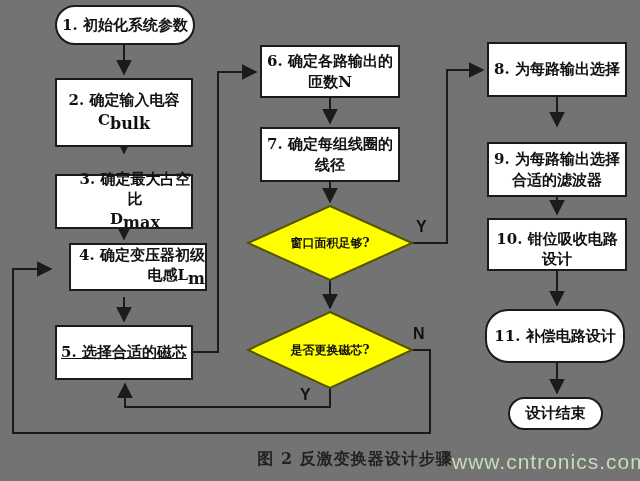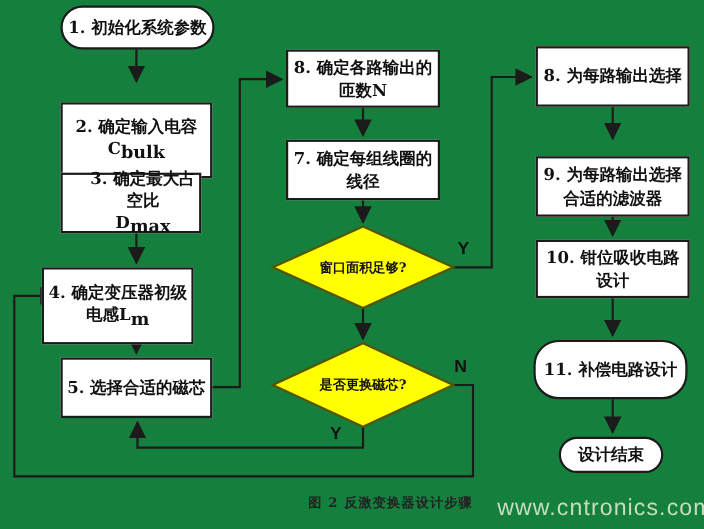--- a/index.html
+++ b/index.html
@@ -3,21 +3,21 @@
 <meta charset="utf-8">
 <style>
   html,body{margin:0;padding:0;}
   body{
     background:#ffffff;
     font-family:"DejaVu Serif","Liberation Serif",serif;
   }
   .canvas{
     position:relative;
     width:640px;height:481px;
-    background:#15803d;
+    background:#737373;
     overflow:hidden;
   }
   svg.overlay{
     position:absolute;left:0;top:0;width:640px;height:481px;
   }
   .node{
     position:absolute;
     box-sizing:border-box;
     background:#ffffff;
     border:2px solid #1b1b1b;
@@ -54,21 +54,21 @@
   .subscr{
     font-size:16px;
     vertical-align:-4px;
     font-weight:bold;
   }
   .caption{
     position:absolute;
     left:235px;top:449px;width:240px;
     text-align:center;
     font-weight:bold;
-    font-size:12px;
+    font-size:16px;
     color:#222222;
     letter-spacing:1px;
   }
   .watermark{
     position:absolute;
     left:452px;top:450px;
     font-family:"Liberation Sans","DejaVu Sans",sans-serif;
     font-size:21px;
     letter-spacing:1px;
   }
@@ -104,47 +104,47 @@
     <g stroke="#555500" stroke-width="2" fill="#ffff00">
       <polygon points="330,206 412,243 330,280 248,243"></polygon>
       <polygon points="330,312 412,350 330,388 248,350"></polygon>
     </g>
   </svg>
 
   <div class="node stadium" style="left:55px;top:5px;width:140px;height:40px;">
     <span>1. 初始化系统参数</span>
   </div>
 
-  <div class="node" style="left:55px;top:78px;width:138px;height:69px;margin-top:15px;">
+  <div class="node" style="left:55px;top:78px;width:138px;height:69px;">
     <span>2. 确定输入电容</span>
     <span>
       <span>C</span><span class="subscr">bulk</span>
     </span>
   </div>
 
-  <div class="node" style="left:55px;top:157px;width:128px;height:55px;padding-left:22px;">
+  <div class="node" style="left:55px;top:174px;width:138px;height:55px;padding-left:22px;">
     <span>3. 确定最大占空比</span>
     <span>
       <span>D</span><span class="subscr">max</span>
     </span>
   </div>
 
-  <div class="node" style="left:38px;top:243px;width:138px;height:70px;">
+  <div class="node" style="left:69px;top:243px;width:138px;height:48px;align-items:flex-end;">
     <span>4. 确定变压器初级</span>
     <span>
       <span>电感</span><span>L</span><span class="subscr">m</span>
     </span>
   </div>
 
-  <div class="node" style="left:55px;top:325px;width:138px;height:55px;">
+  <div class="node" style="left:55px;top:325px;width:138px;height:55px;text-decoration:underline;">
     <span>5. 选择合适的磁芯</span>
   </div>
 
   <div class="node" style="left:260px;top:45px;width:140px;height:53px;">
-    <span>8. 确定各路输出的</span>
+    <span>6. 确定各路输出的</span>
     <span>匝数N</span>
   </div>
 
   <div class="node" style="left:260px;top:127px;width:140px;height:55px;align-items:center;">
     <span>7. 确定每组线圈的</span>
     <span>线径</span>
   </div>
 
   <div class="dtext" style="left:248px;top:206px;width:164px;height:74px;">窗口面积足够?</div>
 
@@ -152,21 +152,21 @@
 
   <div class="node" style="left:487px;top:42px;width:140px;height:55px;gap:36px;">
     <span>8. 为每路输出选择</span>
   </div>
 
   <div class="node" style="left:487px;top:130px;width:140px;height:55px;margin-top:12px;">
     <span>9. 为每路输出选择</span>
     <span>合适的滤波器</span>
   </div>
 
-  <div class="node" style="left:487px;top:218px;width:140px;height:53px;">
+  <div class="node" style="left:487px;top:218px;width:140px;height:53px;justify-content:flex-end;">
     <span>10. 钳位吸收电路</span>
     <span>设计</span>
   </div>
 
   <div class="node" style="left:485px;top:309px;width:140px;height:54px;border-radius:23px;">
     <span>11. 补偿电路设计</span>
   </div>
 
   <div class="node stadium" style="left:508px;top:397px;width:95px;height:33px;border-radius:17px;">
     <span>设计结束</span>

